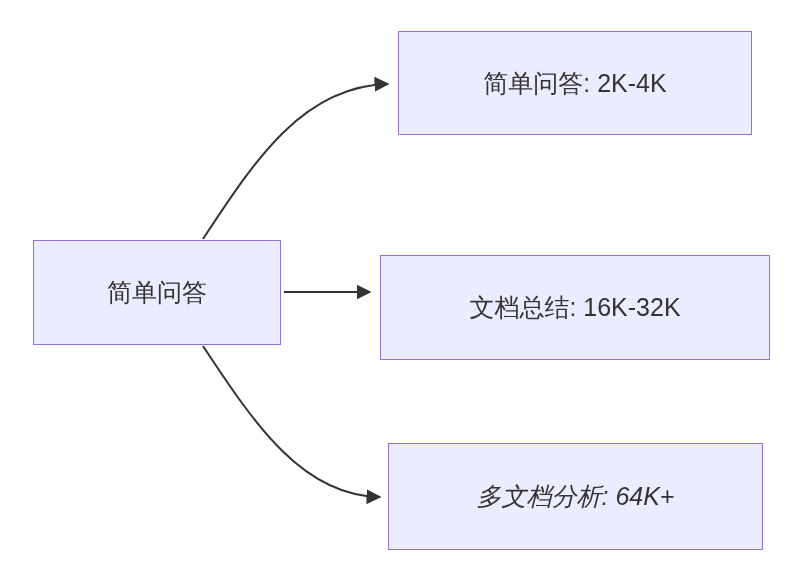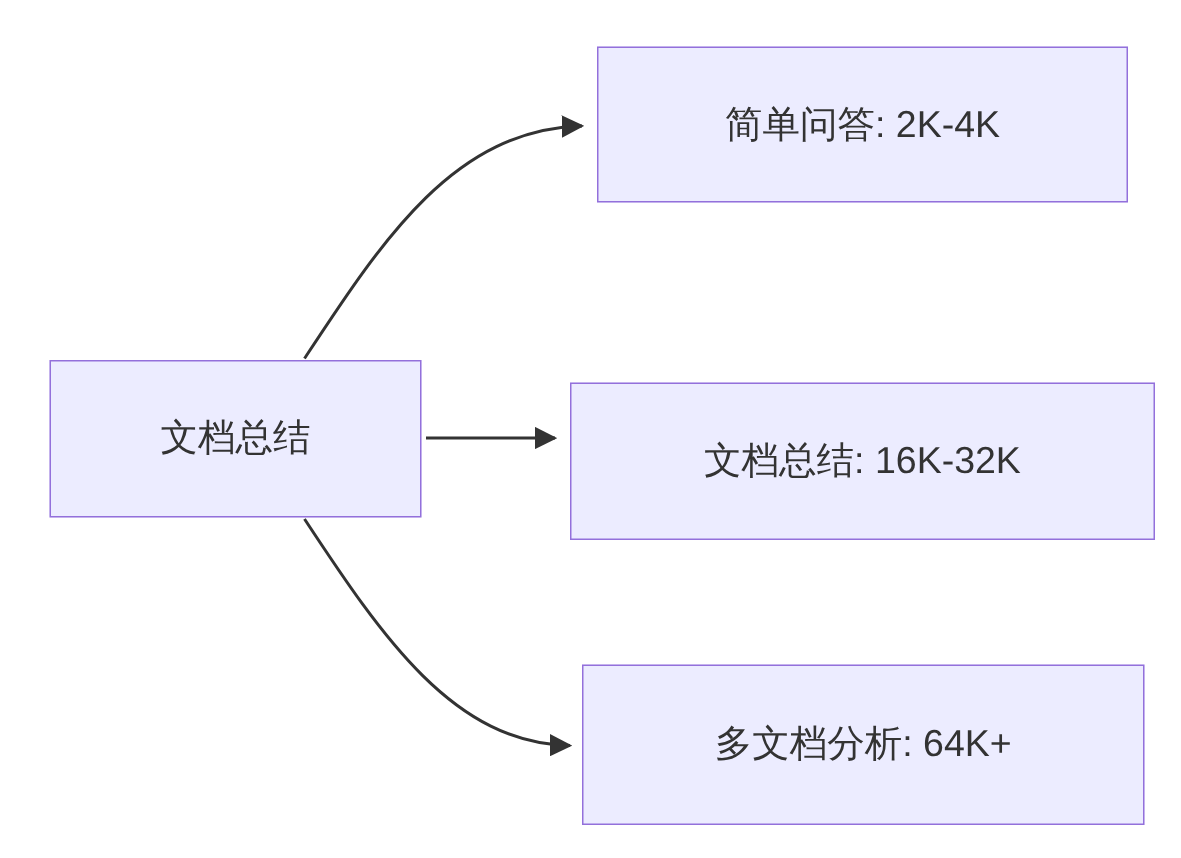--- a/index.html
+++ b/index.html
@@ -33,40 +33,40 @@
     line-height: 1;
     display: flex;
     align-items: center;
     justify-content: center;
     text-align: left;
     white-space: nowrap;
   }
   .node-root  { left: 33px;  top: 240px; width: 248px; height: 105px; }
   .node-qa    { left: 398px; top: 31px;  width: 354px; height: 104px; }
   .node-doc   { left: 380px; top: 240px; width: 390px; height: 105px; margin-top: 15px; }
-  .node-multi { left: 388px; top: 443px; width: 375px; height: 107px; }
+  .node-multi { left: 388px; top: 443px; width: 375px; height: 107px; font-style: italic; }
 </style>
 </head>
 <body>
 
 <div class="stage">
 
   <svg class="edges" width="787" height="572" viewBox="0 0 787 572" aria-hidden="true">
     <defs>
       <marker id="arrowhead" viewBox="0 0 10 10" refX="9" refY="5" markerWidth="7.5" markerHeight="7.5" orient="auto-start-reverse">
         <path d="M0,0 L10,5 L0,10 z" fill="#333333"></path>
       </marker>
     </defs>
     <path d="M 203 239 C 255 160, 303 86, 388 84" fill="none" stroke="#333333" stroke-width="2" marker-end="url(#arrowhead)"></path>
     <path d="M 284 292 L 370 292" fill="none" stroke="#333333" stroke-width="2" marker-end="url(#arrowhead)"></path>
     <path d="M 203 346 C 255 425, 303 496, 380 497" fill="none" stroke="#333333" stroke-width="2" marker-end="url(#arrowhead)"></path>
   </svg>
 
   <div class="node node-root">
-    <span>文档总结</span>
+    <span>简单问答</span>
   </div>
 
   <div class="node node-qa">
     <span>简单问答: 2K-4K</span>
   </div>
 
   <div class="node node-doc">
     <span>文档总结: 16K-32K</span>
   </div>
 

